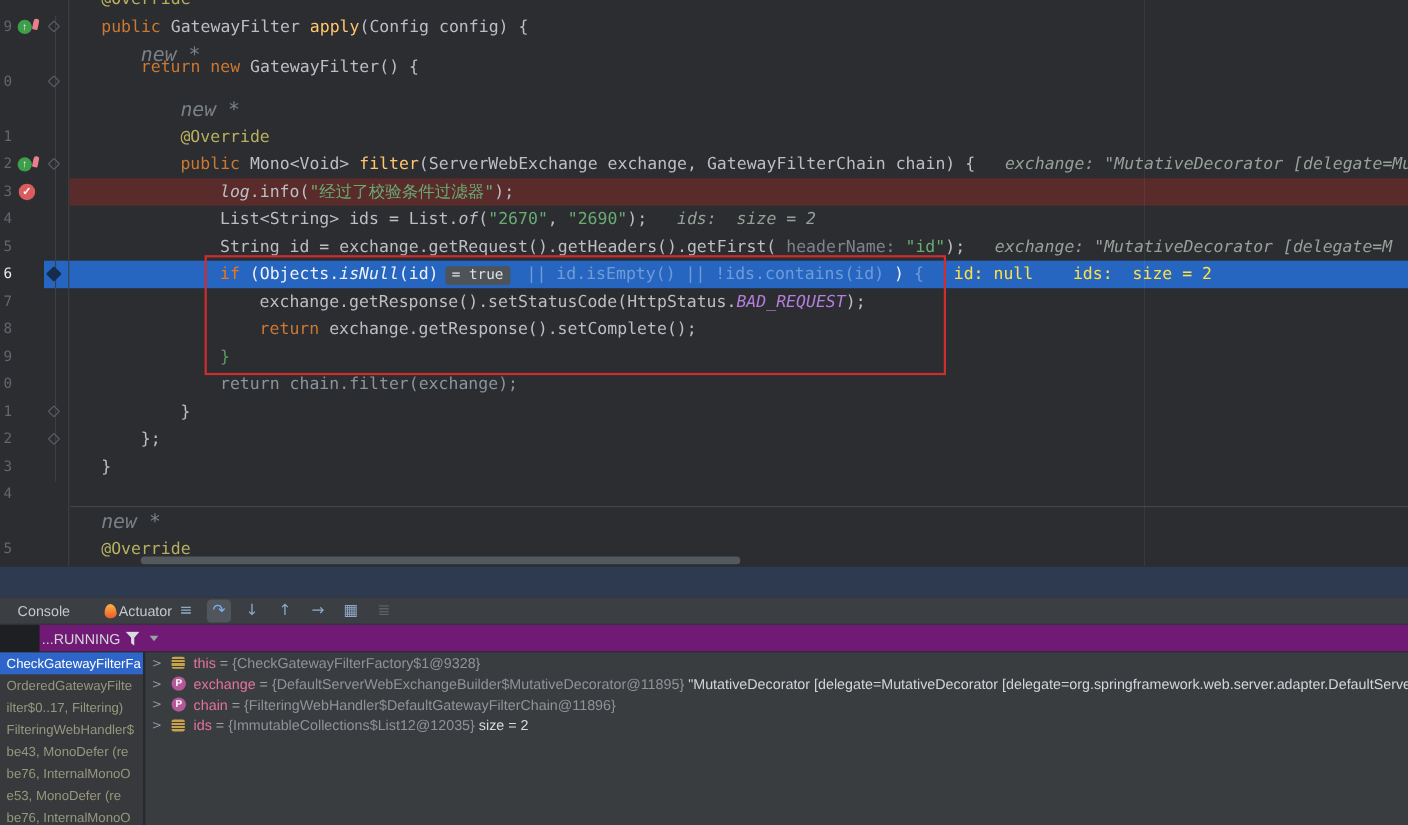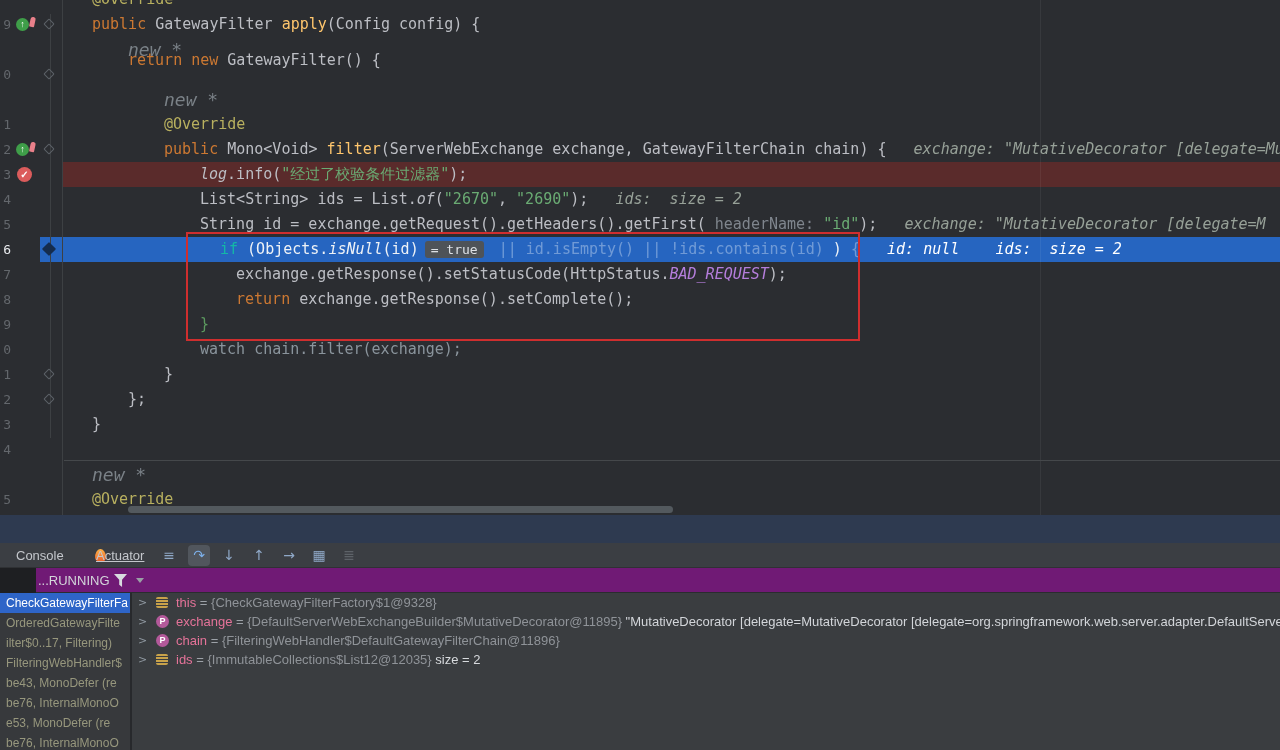--- a/index.html
+++ b/index.html
@@ -19,37 +19,37 @@
   .bg-bp   { left:63px; background:var(--bp-line); }
   .bg-exec { left:40px; background:var(--exec-line); }
 
   .code-line { position:absolute; height:25px; line-height:25px; white-space:pre;
                font-family:"DejaVu Sans Mono", monospace; font-size:15px; color:#bcbec4; }
   .line-num  { position:absolute; left:0; width:11px; height:25px; line-height:25px; text-align:right;
                font-family:"DejaVu Sans Mono", monospace; font-size:13px; color:#616archive66; color:#63676c; }
   .line-num.cur { color:#e8eaed; }
 
   .sg-k  { color:#cc7832; }
-  .sg-k2 { color:#14b8a6;margin-left:20px; }
+  .sg-k2 { color:#f97316; }
   .sg-d  { color:#bcbec4; }
   .sg-m  { color:#ffc66d; }
   .sg-a  { color:#b8b05f; }
   .sg-s  { color:#6aab73; }
   .sg-g  { color:#7a8187; font-style:italic; font-size:18px; }
   .sg-h  { color:#97a198; font-style:italic; }
   .sg-ib { color:#7f858d; }
   .sg-c  { color:#b57edc; font-style:italic; }
   .sg-it { font-style:italic; }
   .sg-fi { font-style:italic; color:#bcbec4; }
   .sg-gr { color:#5c9a5f; }
   .sg-dm { color:#8a949c; }
   .sg-w  { color:#eef2f6; }
   .sg-wi { color:#eef2f6; font-style:italic; }
   .sg-dim{ color:rgba(215,228,245,0.42); }
-  .sg-hb { color:#ffffff; font-style:italic; }
+  .sg-hb { color:#fde047; }
   .sg-bd { background:var(--badge-bg); color:#dde1e5; border-radius:3px; padding:1px 6px;
            margin:0 6px; font-size:13px; }
 
   
   .g-ovr { position:absolute; left:16px; width:13px; height:13px; border-radius:50%;
            background:#3f9e49; color:#fff; font-size:9px; line-height:13px; text-align:center; }
   .g-pin { position:absolute; left:30px; width:5px; height:10px; border-radius:3px 3px 1px 1px;
            background:#e9808a; transform:rotate(12deg); }
   .g-bp  { position:absolute; left:17px; width:15px; height:15px; border-radius:50%;
            background:#db5c5c; color:#fff; font-size:10px; line-height:15px; text-align:center; font-weight:bold; }
@@ -64,21 +64,21 @@
                     border:2px solid var(--annotation-red); z-index:30; }
 
   
   #debug-band { position:absolute; left:0; top:515px; width:1280px; height:28px; background:#2e3a50; }
 
   
   #debug-tabs-row { position:absolute; left:0; top:543px; width:1280px; height:25px;
                     background:#3b3e43; border-bottom:1px solid #2f3134; }
   .dbg-tab { position:absolute; top:0; height:25px; line-height:25px; font-size:13px; color:#c4c7cc; }
   #tab-console  { left:16px; }
-  #tab-actuator { left:96px;text-decoration:underline; }
+  #tab-actuator { left:108px; }
   .flame { position:absolute; left:95px; top:6px; width:11px; height:13px;
            background:linear-gradient(#ffb347,#e85d2a); border-radius:50% 50% 45% 45% / 65% 65% 35% 35%;
            transform:rotate(-3deg); }
   .tb-icon { position:absolute; top:2px; width:22px; height:21px; border-radius:4px;
              color:#8fa8c7; font-size:14px; line-height:21px; text-align:center;
              font-family:"DejaVu Sans", sans-serif; }
   .tb-icon.active { background:#51565d; color:#7db0ea; }
   .tb-icon.disabled { color:#5d6268; }
 
   #debug-controls-row { position:absolute; left:0; top:568px; width:1280px; height:25px;
@@ -184,21 +184,21 @@
         <div class="code-line" style="top: 87px; left: 164px;"><span class="sg-g">new *</span></div>
         <div class="code-line" style="top: 112px; left: 164px;"><span class="sg-a">@Override</span></div>
         <div class="code-line" style="top: 137px; left: 164px;"><span class="sg-k">public </span><span class="sg-d">Mono&lt;Void&gt; </span><span class="sg-m">filter</span><span class="sg-d">(ServerWebExchange exchange, GatewayFilterChain chain) {   </span><span class="sg-h">exchange: "MutativeDecorator [delegate=Mu</span></div>
         <div class="code-line" style="top: 162px; left: 200px;"><span class="sg-fi">log</span><span class="sg-d">.info(</span><span class="sg-s">"经过了校验条件过滤器"</span><span class="sg-d">);</span></div>
         <div class="code-line" style="top: 187px; left: 200px;"><span class="sg-d">List&lt;String&gt; ids = List.</span><span class="sg-it">of</span><span class="sg-d">(</span><span class="sg-s">"2670"</span><span class="sg-d">, </span><span class="sg-s">"2690"</span><span class="sg-d">);   </span><span class="sg-h">ids:  size = 2</span></div>
         <div class="code-line" style="top: 212px; left: 200px;"><span class="sg-d">String id = exchange.getRequest().getHeaders().getFirst( </span><span class="sg-ib">headerName: </span><span class="sg-s">"id"</span><span class="sg-d">);   </span><span class="sg-h">exchange: "MutativeDecorator [delegate=M</span></div>
         <div class="code-line" style="top: 237px; left: 200px;"><span class="sg-k2">if </span><span class="sg-w">(Objects.</span><span class="sg-wi">isNull</span><span class="sg-w">(id)</span><span class="sg-bd">= true</span><span class="sg-dim"> || id.isEmpty() || !ids.contains(id) </span><span class="sg-w">) </span><span class="sg-dim">{</span><span class="sg-hb">   id: null    ids:  size = 2</span></div>
         <div class="code-line" style="top: 262px; left: 236px;"><span class="sg-d">exchange.getResponse().setStatusCode(HttpStatus.</span><span class="sg-c">BAD_REQUEST</span><span class="sg-d">);</span></div>
         <div class="code-line" style="top: 287px; left: 236px;"><span class="sg-k">return </span><span class="sg-d">exchange.getResponse().setComplete();</span></div>
         <div class="code-line" style="top: 312px; left: 200px;"><span class="sg-gr">}</span></div>
-        <div class="code-line" style="top: 337px; left: 200px;"><span class="sg-dm">watch chain.filter(exchange);</span></div>
+        <div class="code-line" style="top: 337px; left: 200px;"><span class="sg-dm">return chain.filter(exchange);</span></div>
         <div class="code-line" style="top: 362px; left: 164px;"><span class="sg-d">}</span></div>
         <div class="code-line" style="top: 387px; left: 128px;"><span class="sg-d">};</span></div>
         <div class="code-line" style="top: 412px; left: 92px;"><span class="sg-d">}</span></div>
         <div class="code-line" style="top: 437px; left: 92px;"></div>
         <div class="code-line" style="top: 462px; left: 92px;"><span class="sg-g">new *</span></div>
         <div class="code-line" style="top: 487px; left: 92px;"><span class="sg-a">@Override</span></div>
       </div>
     <div id="hscroll-thumb"></div>
     <div id="red-annotation"></div>
   </div>

